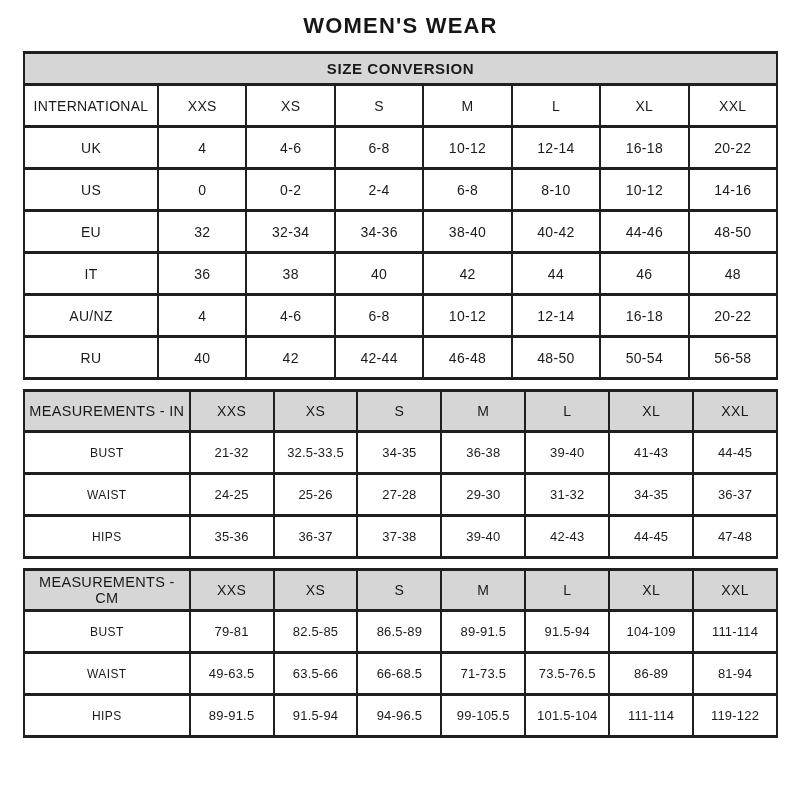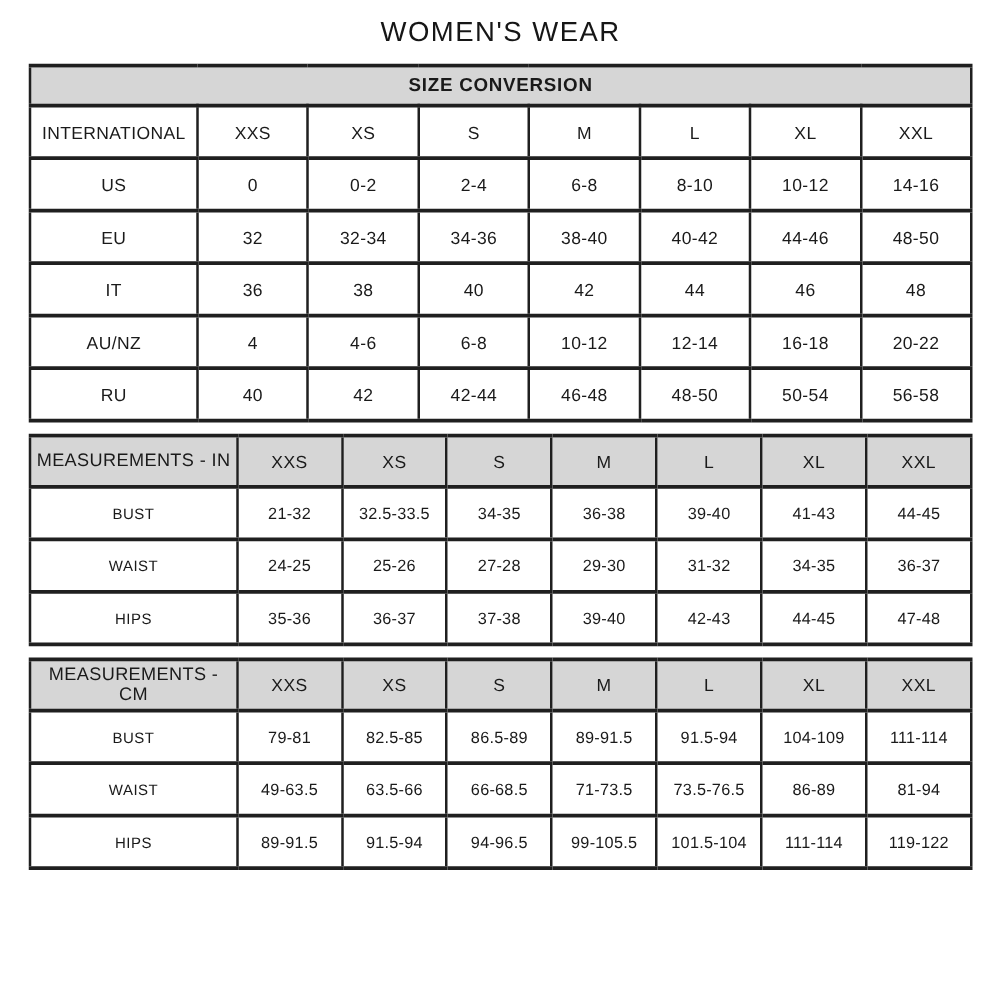--- a/index.html
+++ b/index.html
@@ -14,21 +14,21 @@
     height: 800px;
     background: #ffffff;
     color: var(--text-color);
     font-family: "Liberation Sans", "DejaVu Sans", sans-serif;
   }
   .page { padding: 8px 22px 0 23px; }
 
   .title {
     text-align: center;
     font-size: 22px;
-    font-weight: 400;
+    font-weight: 700;
     letter-spacing: 1.2px;
     padding: 5px 0 12px 0;
     color: #161616;
   }
 
   table {
     width: 100%;
     border-collapse: collapse;
     table-layout: fixed;
     margin-bottom: 9px;
@@ -103,20 +103,30 @@
           <td>XS</td>
           <td>S</td>
           <td>M</td>
           <td>L</td>
           <td>XL</td>
           <td>XXL</td>
         </tr>
     </tbody>
     <tbody>
         <tr>
+          <td>UK</td>
+          <td>4</td>
+          <td>4-6</td>
+          <td>6-8</td>
+          <td>10-12</td>
+          <td>12-14</td>
+          <td>16-18</td>
+          <td>20-22</td>
+        </tr>
+        <tr>
           <td>US</td>
           <td>0</td>
           <td>0-2</td>
           <td>2-4</td>
           <td>6-8</td>
           <td>8-10</td>
           <td>10-12</td>
           <td>14-16</td>
         </tr>
         <tr>

